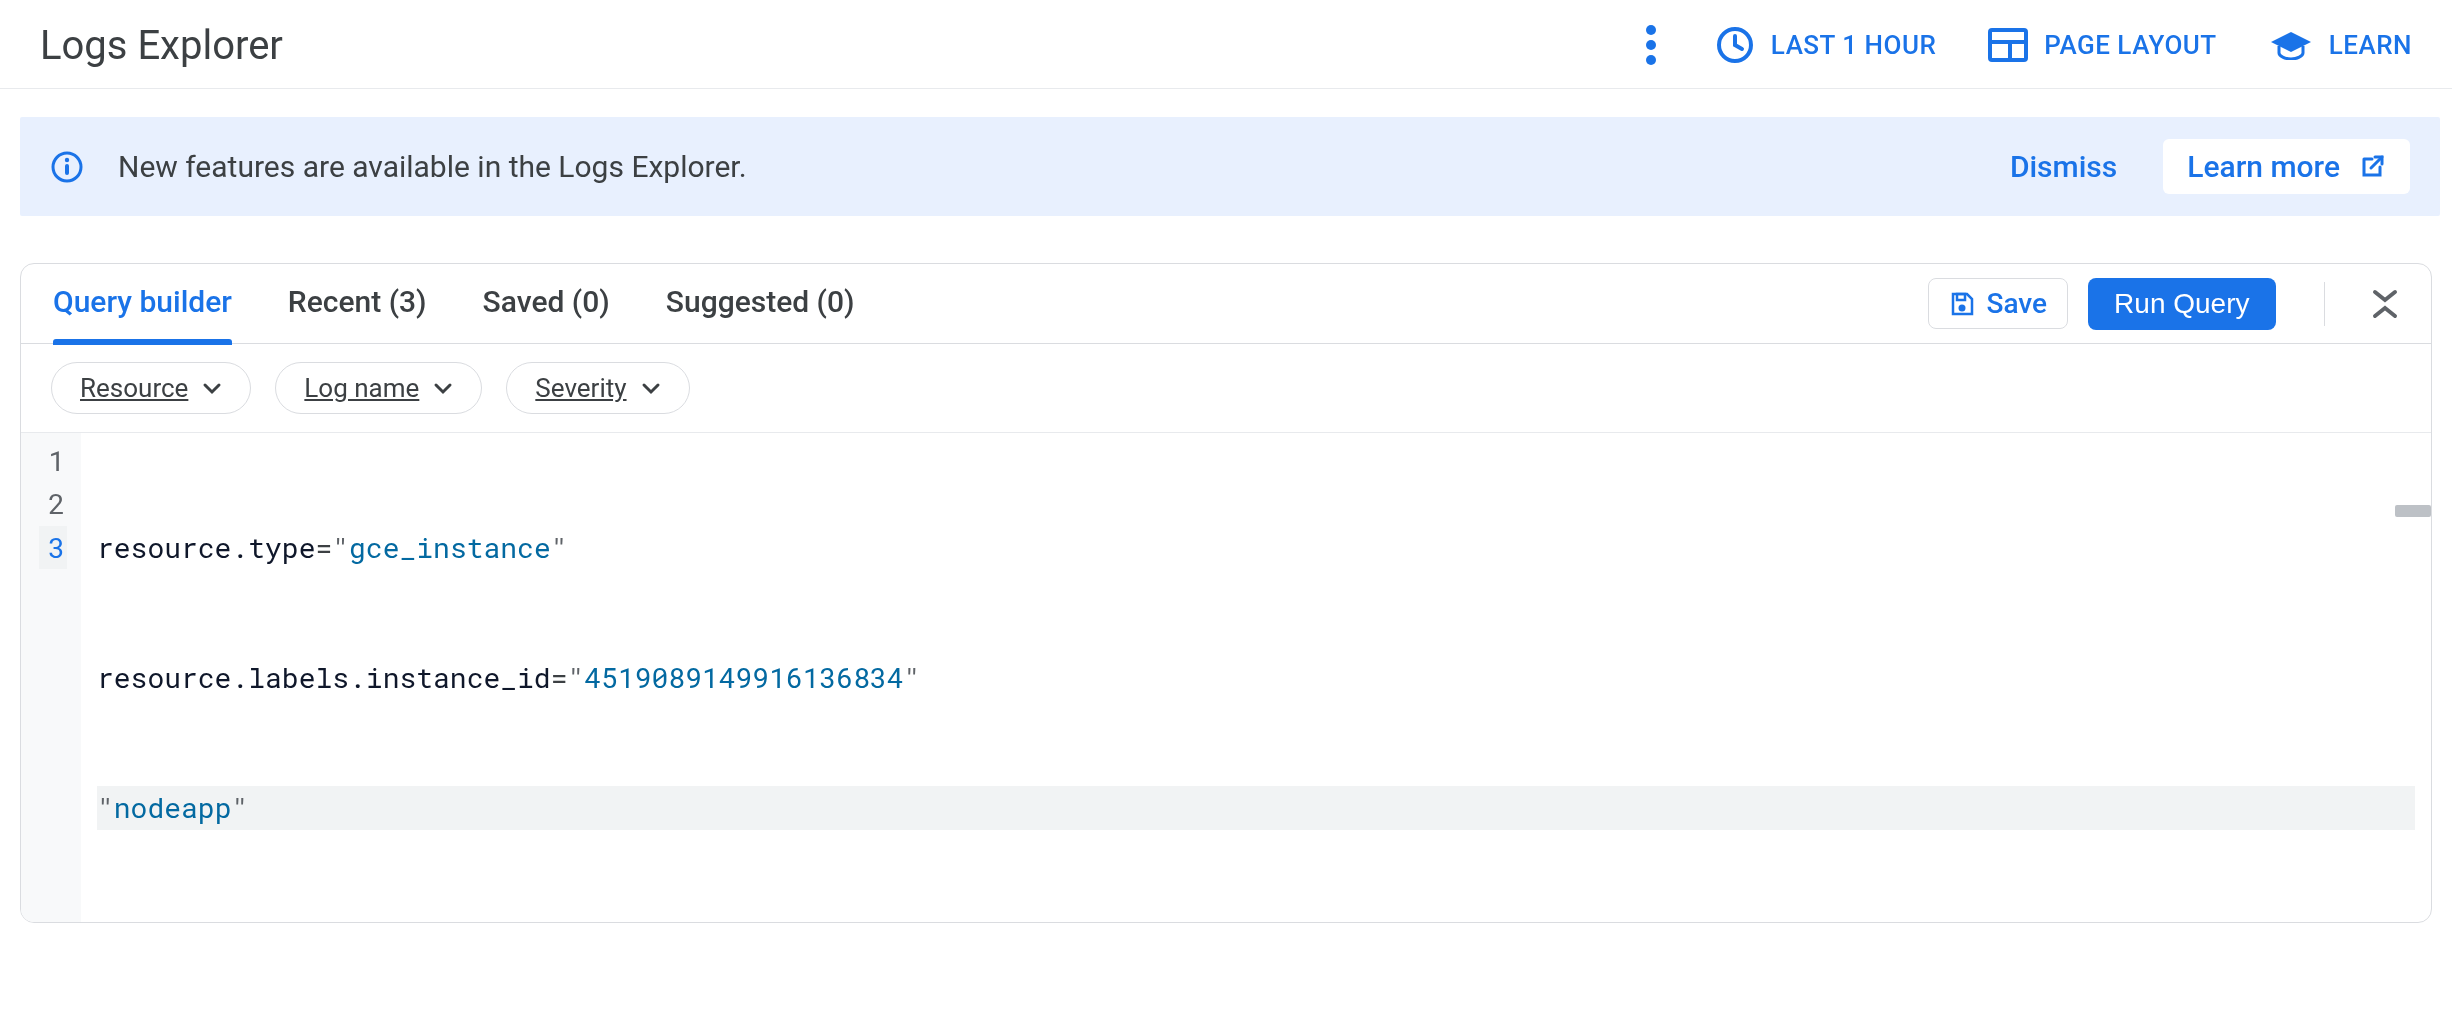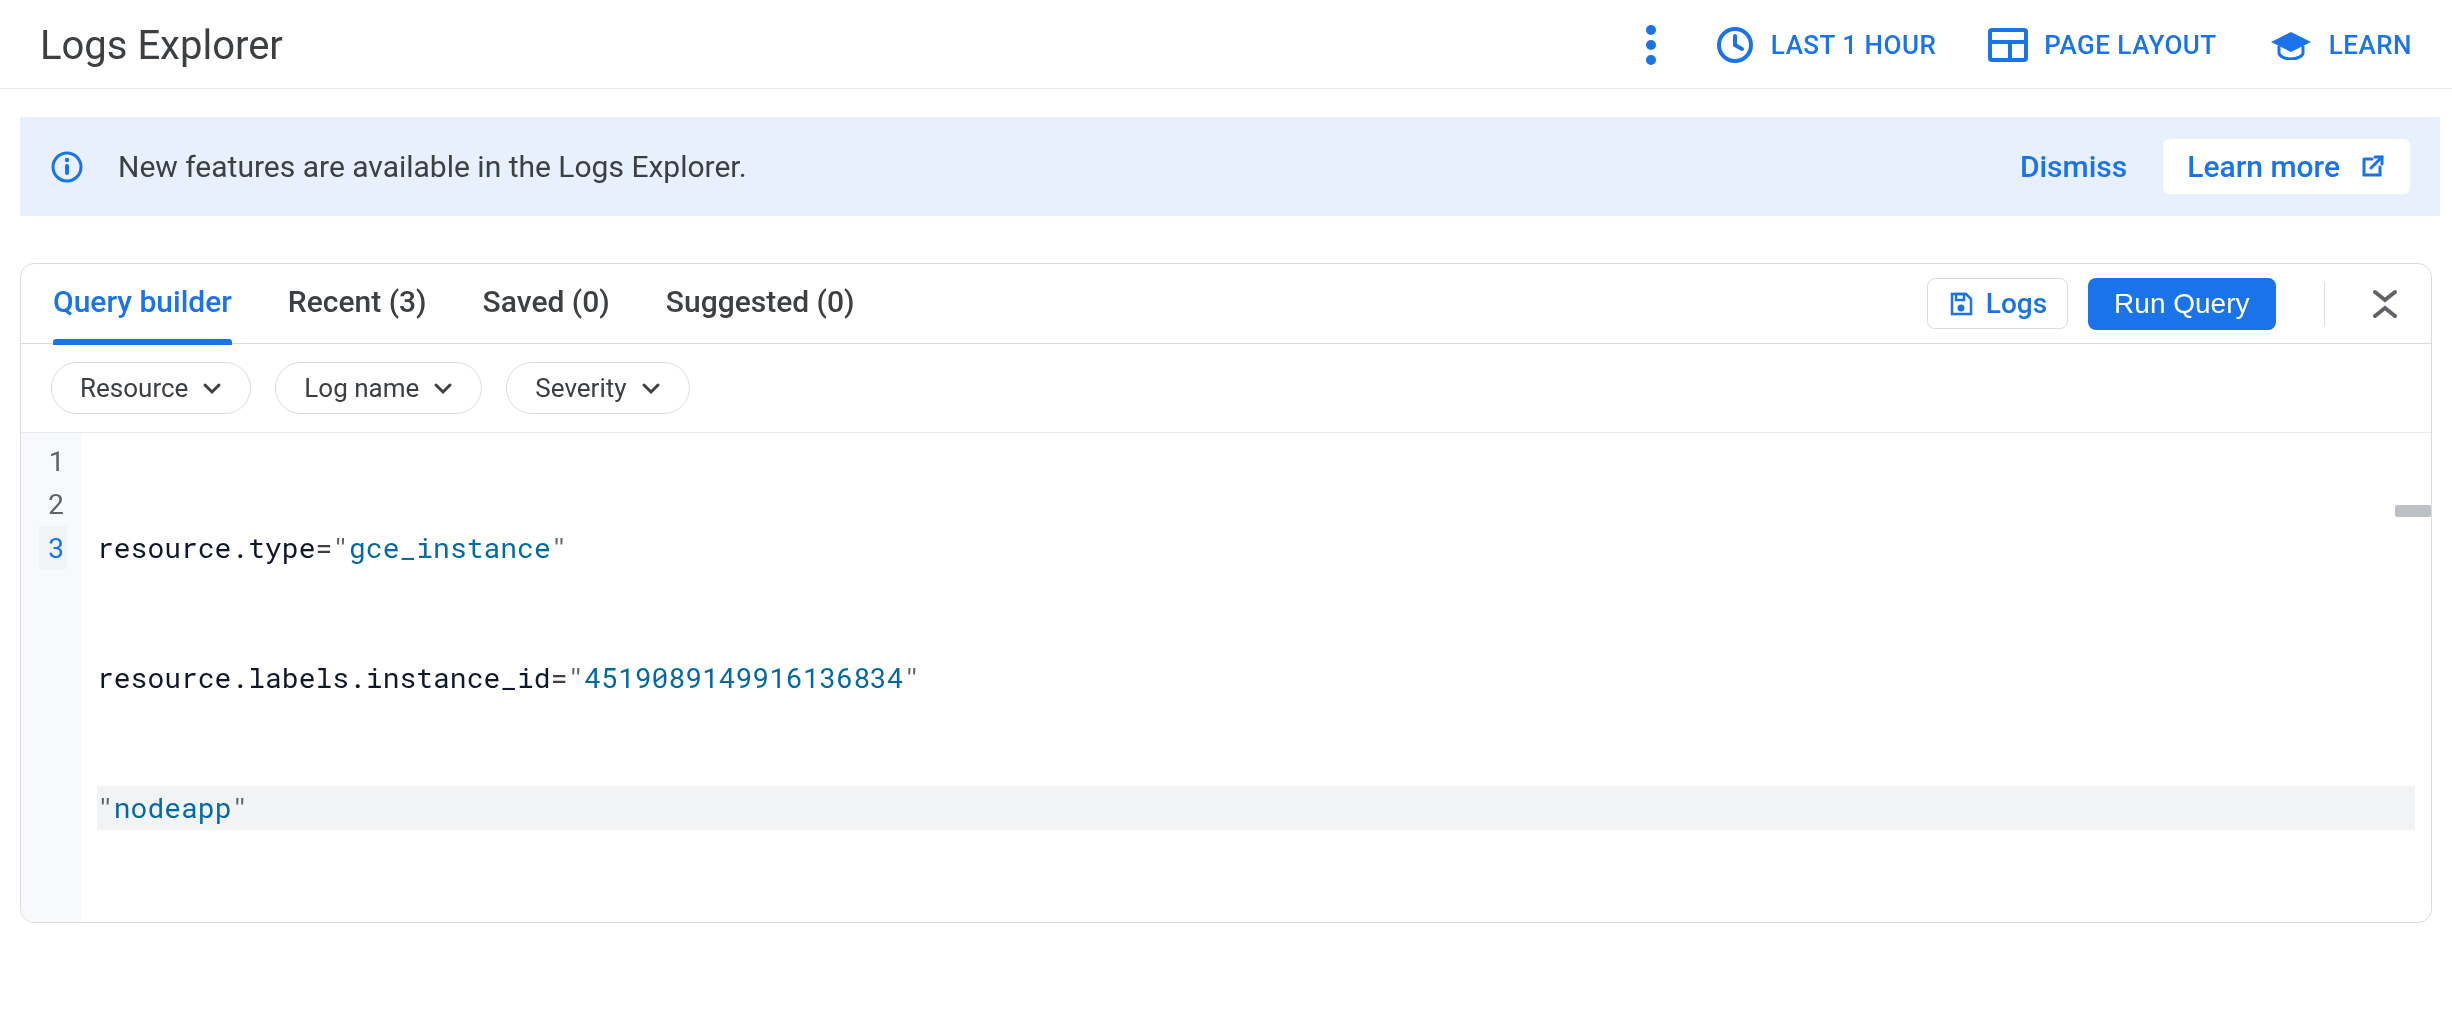--- a/index.html
+++ b/index.html
@@ -59,21 +59,21 @@
     display:flex;
   }
   .banner-text {
     font-size: 30px;
     color: #3c4043;
     flex: 1 1 auto;
   }
   .banner-actions {
     display: flex;
     align-items: center;
-    gap: 36px;
+    gap: 46px;
     justify-content: flex-end;
   }
   .banner-dismiss {
     color: #1a73e8;
     font-weight: 500;
     font-size: 30px;
     cursor: pointer;
   }
   .banner-learn {
     background: #fff;
@@ -185,20 +185,21 @@
     display: flex;
     align-items: center;
     gap: 14px;
     border: 1.5px solid #dadce0;
     border-radius: 999px;
     padding: 10px 28px;
     font-size: 26px;
     color: #3c4043;
     cursor: pointer;
     background:#fff;
+    text-decoration:underline;
   }
 
   
   .editor {
     display: flex;
     font-family: "Roboto Mono", Menlo, Consolas, monospace;
     font-size: 28px;
     line-height: 1.55;
     position: relative;
     min-height: 220px;
@@ -323,21 +324,21 @@
     <div class="tabs-spacer"></div>
     <div class="tabs-actions">
       <div class="save-btn">
         <span>
           <svg width="26" height="26" viewBox="0 0 26 26">
             <path d="M4 3 H18 L23 8 V23 H4 Z" fill="none" stroke="#1a73e8" stroke-width="2.5"></path>
             <rect x="8" y="3" width="8" height="6" fill="none" stroke="#1a73e8" stroke-width="2.5"></rect>
             <circle cx="13" cy="17" r="3.5" fill="#1a73e8"></circle>
           </svg>
         </span>
-        <span>Logs</span>
+        <span>Save</span>
       </div>
       <button class="run-btn">Run Query</button>
       <div class="divider-v"></div>
       <div class="collapse-toggle">
         <span>
           <svg width="28" height="16" viewBox="0 0 28 16">
               <path d="M4 4 L14 12 L24 4" fill="none" stroke="#5f6368" stroke-width="4" stroke-linecap="round"></path>
             </svg>
         </span>
         <span>

